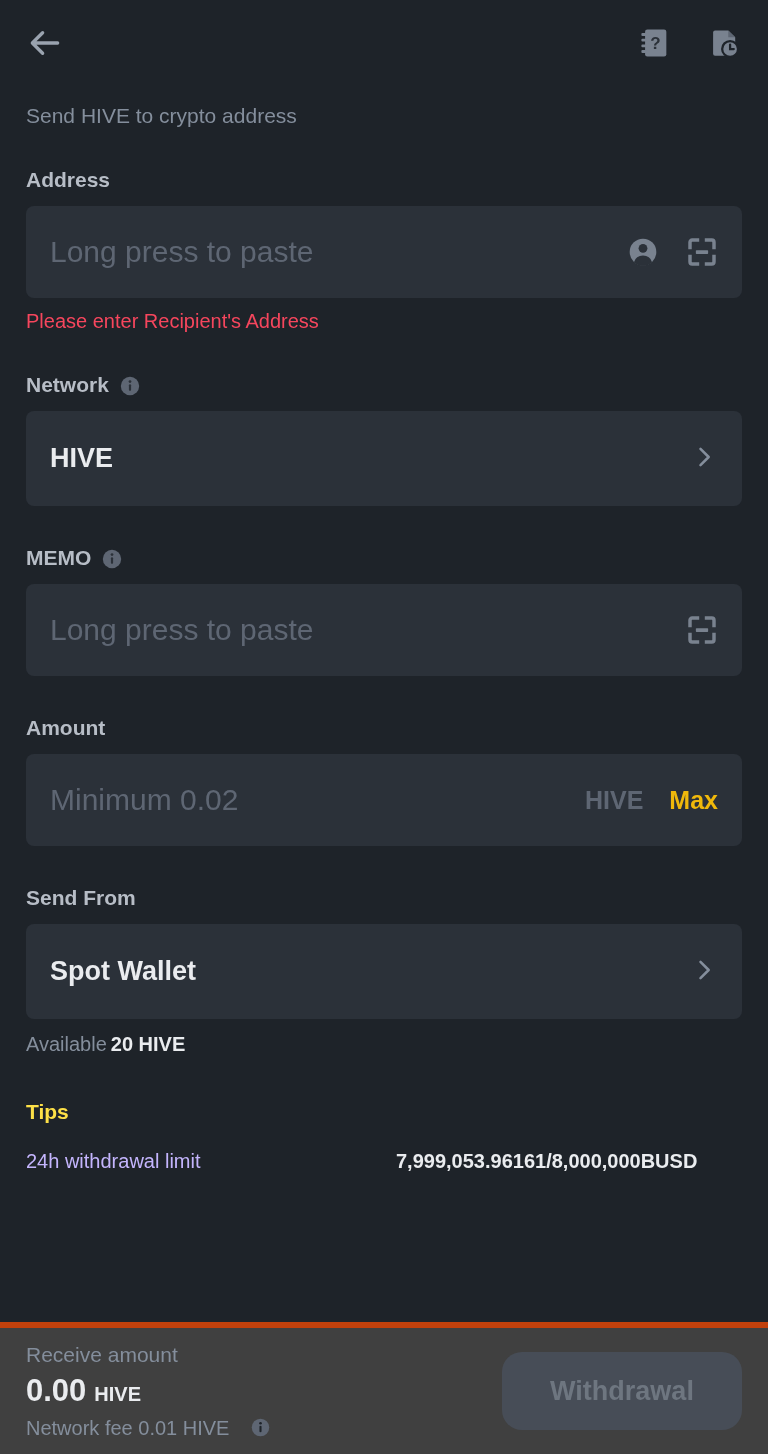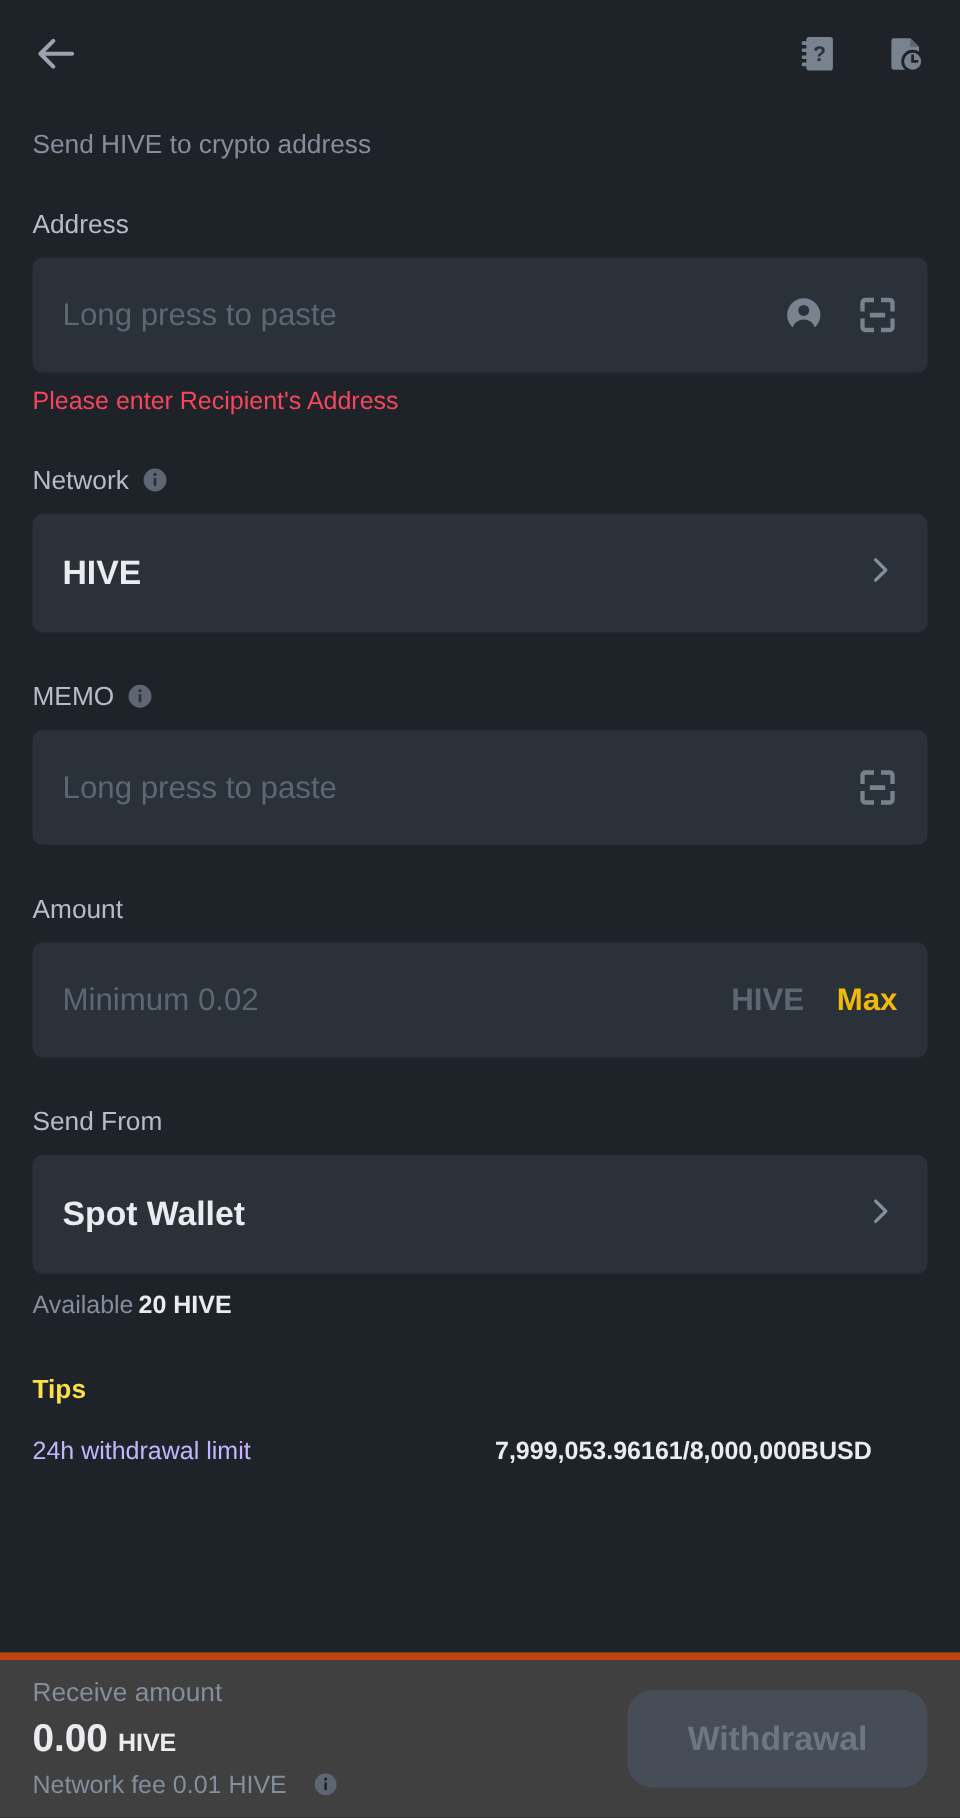--- a/index.html
+++ b/index.html
@@ -58,39 +58,39 @@
   }
   .page-subtitle {
     font-size: 21px;
     color: #848E9C;
     margin-top: 14px;
   }
 
   .field-block { margin-top: 40px; }
   .field-label {
     font-size: 21px;
-    font-weight: normal;
+    font-weight: bold;
     color: #B7BDC6;
     display: flex;
-    align-items: flex-start;
+    align-items: flex-end;
     gap: 10px;
     margin-bottom: 14px;
   }
 
   .input-box {
     background: #2B3139;
     border-radius: 8px;
     height: 92px;
     display: flex;
     align-items: center;
     padding: 0 24px;
     box-sizing: border-box;
   }
   .input-box .placeholder {
-    font-size: 25px;
+    font-size: 30px;
     color: #5E6673;
     flex: 1;
     white-space: nowrap;
     overflow: hidden;
   }
   .input-box .trailing {
     display: flex;
     align-items: center;
     gap: 26px;
   }

